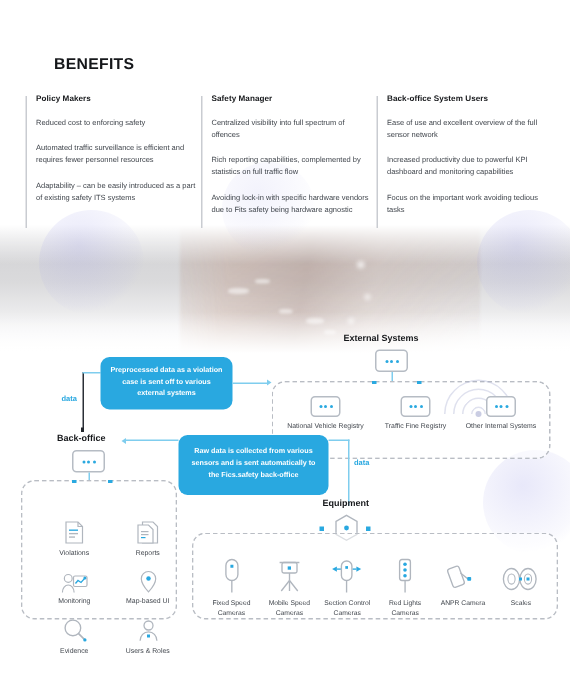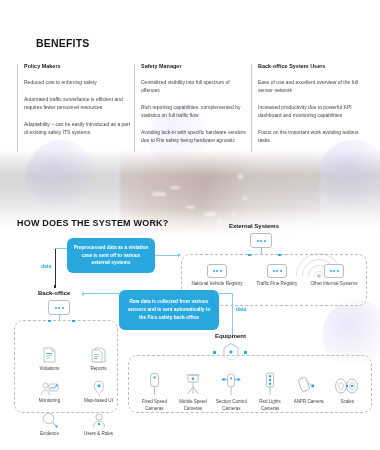--- a/index.html
+++ b/index.html
@@ -195,21 +195,20 @@
       <div class="col">
         <div class="col-title">Back-office System Users</div>
         <div class="col-item">Ease of use and excellent overview of the full sensor network</div>
         <div class="col-item">Increased productivity due to powerful KPI dashboard and monitoring capabilities</div>
         <div class="col-item">Focus on the important work avoiding tedious tasks</div>
       </div>
 
     </div>
   </section>
 
-  <h2 class="sec-title" id="how-title">HOW DOES THE SYSTEM WORK?</h2>
 
   <div class="diagram">
 
     <div class="line v dark" style="left:55px;top:18px;height:38px;"></div>
     <div class="sq dark" style="left:53.7px;top:55px;"></div>
 
     <div class="line h" style="left:55px;top:18px;width:12px;"></div>
     <div class="data-lbl" style="left:41px;top:33px;">data</div>
 
     <div class="callout" style="left:67px;top:8px;width:88px;height:35px;">Preprocessed data as a violation case is sent off to various external systems</div>

